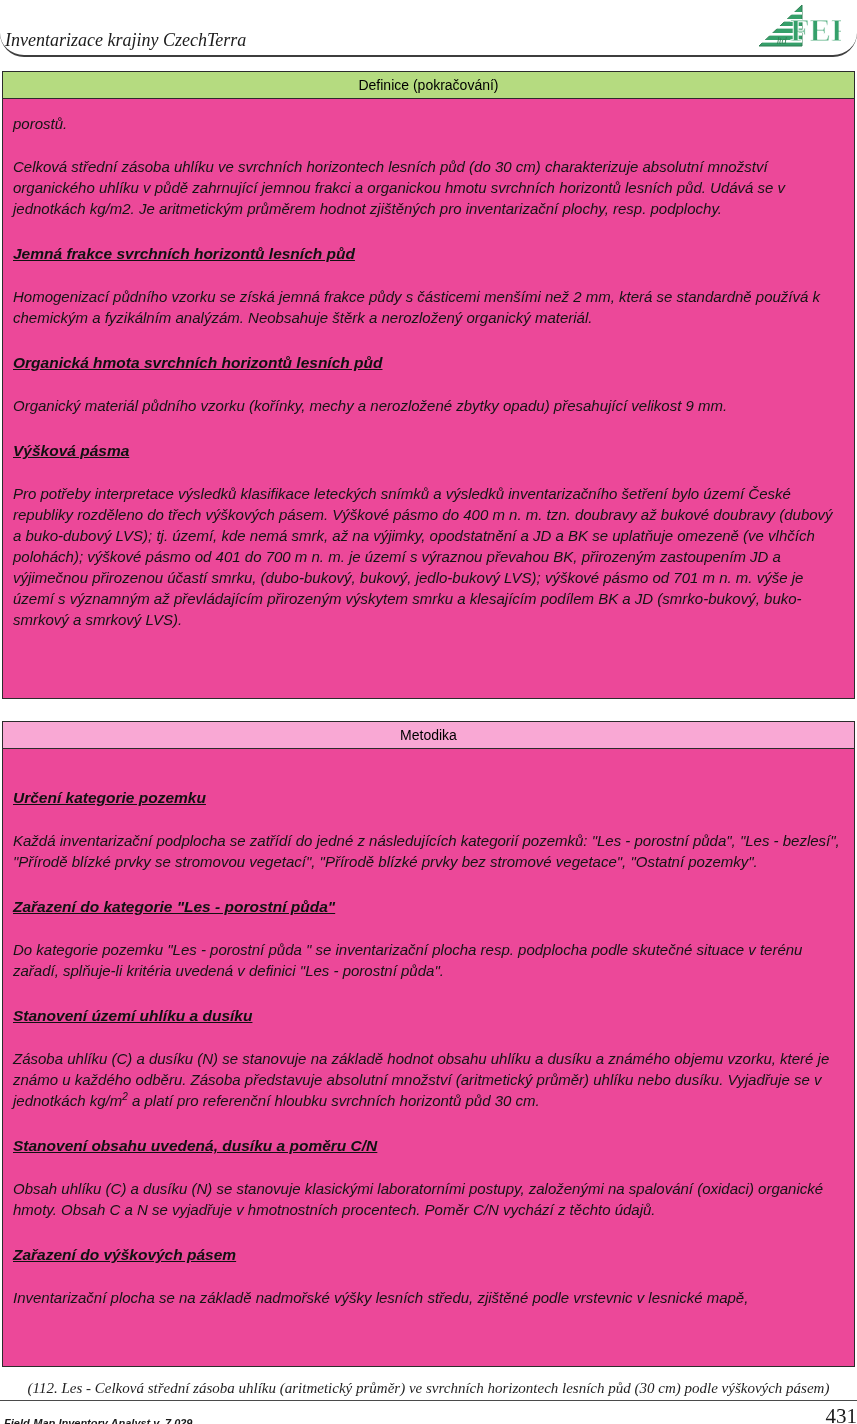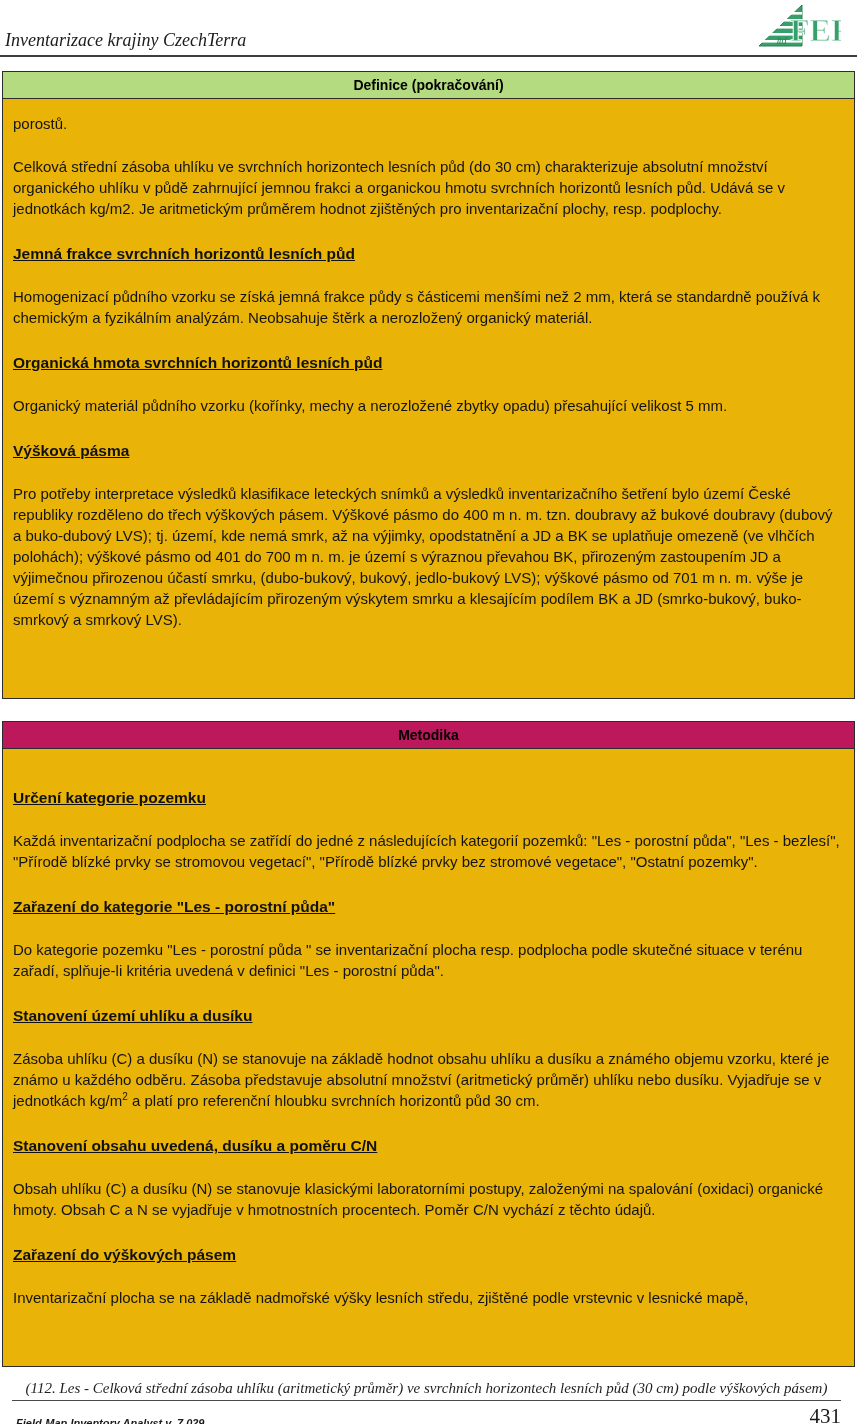--- a/index.html
+++ b/index.html
@@ -15,20 +15,21 @@
     width: 857px; height: 1424px;
     overflow: hidden;
     background: #fff;
   }
 
   
   .header {
     position: relative;
     height: 57px;
     border-bottom: 2px solid #3e3e3e;
+    border-radius: 24px;
   }
   .doc-title {
     position: absolute;
     left: 5px; bottom: 4px;
     font-family: "Liberation Serif", serif;
     font-style: italic;
     font-size: 18px;
     color: #1c1c1c;
     white-space: nowrap;
   }
@@ -36,34 +37,35 @@
     position: absolute;
     right: 16px; top: 3px;
   }
 
   
   .bar {
     margin: 14px 2px 0 2px;
     border: 1px solid #2c2c2c;
     background: #b5db80;
     text-align: center;
-    font-weight: bold;
+    font-weight: normal;
     font-size: 14px;
     line-height: 16px;
     padding: 5px 0;
     color: #000;
   }
   .bar-metodika { margin-top: 22px; }
   .box {
     margin: 0 2px;
     border: 1px solid #2c2c2c;
     border-top: none;
-    background: #eab308;
+    background: #ec4899;
     padding: 0 10px;
     overflow: hidden;
+    font-style: italic;
   }
   #box-definice { height: 600px; }
   #box-metodika { height: 618px; padding-top: 22px; }
 
   .blk-p {
     margin: 22px 0 0 0;
     font-size: 15px;
     line-height: 21px;
     color: #141414;
   }
@@ -74,23 +76,22 @@
     line-height: 21px;
     font-weight: bold;
     text-decoration: underline;
     color: #111;
   }
   sup { font-size: 10px; line-height: 0; }
 
   
   .footer {
     position: absolute;
-    left: 0; right: 16px; bottom: 0;
+    left: 0; right: 0; bottom: 0;
     height: 56px;
-    margin-left: 12px;
   }
   .caption {
     text-align: center;
     font-family: "Liberation Serif", serif;
     font-style: italic;
     font-size: 15px;
     color: #1f1f1f;
     margin-top: 12px;
     white-space: nowrap;
   }
@@ -140,29 +141,29 @@
     <div class="bar" style="background: rgb(181, 219, 128);">Definice (pokračování)</div>
     <div class="box" id="box-definice">
       <p class="blk-p intro">porostů.</p>
 
       <p class="blk-p">Celková střední zásoba uhlíku ve svrchních horizontech lesních půd (do 30 cm) charakterizuje absolutní množství organického uhlíku v půdě zahrnující jemnou frakci a organickou hmotu svrchních horizontů lesních půd. Udává se v jednotkách kg/m2. Je aritmetickým průměrem hodnot zjištěných pro inventarizační plochy, resp. podplochy.</p>
 
       <h2 class="blk-h">Jemná frakce svrchních horizontů lesních půd</h2>
       <p class="blk-p">Homogenizací půdního vzorku se získá jemná frakce půdy s částicemi menšími než 2 mm, která se standardně používá k chemickým a fyzikálním analýzám. Neobsahuje štěrk a nerozložený organický materiál.</p>
 
       <h2 class="blk-h">Organická hmota svrchních horizontů lesních půd</h2>
-      <p class="blk-p">Organický materiál půdního vzorku (kořínky, mechy a nerozložené zbytky opadu) přesahující velikost 5 mm.</p>
+      <p class="blk-p">Organický materiál půdního vzorku (kořínky, mechy a nerozložené zbytky opadu) přesahující velikost 9 mm.</p>
 
       <h2 class="blk-h">Výšková pásma</h2>
       <p class="blk-p">Pro potřeby interpretace výsledků klasifikace leteckých snímků a výsledků inventarizačního šetření bylo území České republiky rozděleno do třech výškových pásem. Výškové pásmo do 400 m n. m. tzn. doubravy až bukové doubravy  (dubový a buko-dubový LVS); tj. území, kde nemá smrk, až na výjimky, opodstatnění a JD a BK se uplatňuje omezeně (ve vlhčích polohách); výškové pásmo od 401 do 700 m n. m. je území s výraznou převahou BK, přirozeným zastoupením JD a výjimečnou přirozenou účastí smrku, (dubo-bukový, bukový, jedlo-bukový LVS); výškové pásmo od 701 m n. m. výše je území s významným až převládajícím přirozeným výskytem smrku a klesajícím podílem BK a JD (smrko-bukový, buko-smrkový a smrkový LVS).</p>
     </div>
   </div>
 
   <div>
-    <div class="bar bar-metodika" style="background: #be185d;">Metodika</div>
+    <div class="bar bar-metodika" style="background: #f9a8d4;">Metodika</div>
     <div class="box" id="box-metodika">
 
       <h2 class="blk-h" style="margin-top:16px">Určení kategorie pozemku</h2>
       <p class="blk-p">Každá inventarizační podplocha se zatřídí do jedné z následujících kategorií pozemků: "Les - porostní půda", "Les - bezlesí", "Přírodě blízké prvky se stromovou vegetací", "Přírodě blízké prvky bez stromové vegetace", "Ostatní pozemky".</p>
 
       <h2 class="blk-h">Zařazení do kategorie "Les - porostní půda"</h2>
       <p class="blk-p">Do kategorie pozemku "Les - porostní půda " se inventarizační plocha resp. podplocha podle skutečné situace v terénu zařadí, splňuje-li kritéria uvedená v definici "Les - porostní půda".</p>
 
       <h2 class="blk-h">Stanovení území uhlíku a dusíku</h2>
       <p class="blk-p"><span>Zásoba uhlíku (C) a dusíku (N) se stanovuje na základě hodnot obsahu uhlíku a dusíku a známého objemu vzorku, které je známo u každého odběru. Zásoba představuje absolutní množství (aritmetický průměr) uhlíku nebo dusíku. Vyjadřuje se v jednotkách kg/m</span><sup>2</sup><span> a platí pro referenční hloubku svrchních horizontů půd 30 cm.</span></p>

